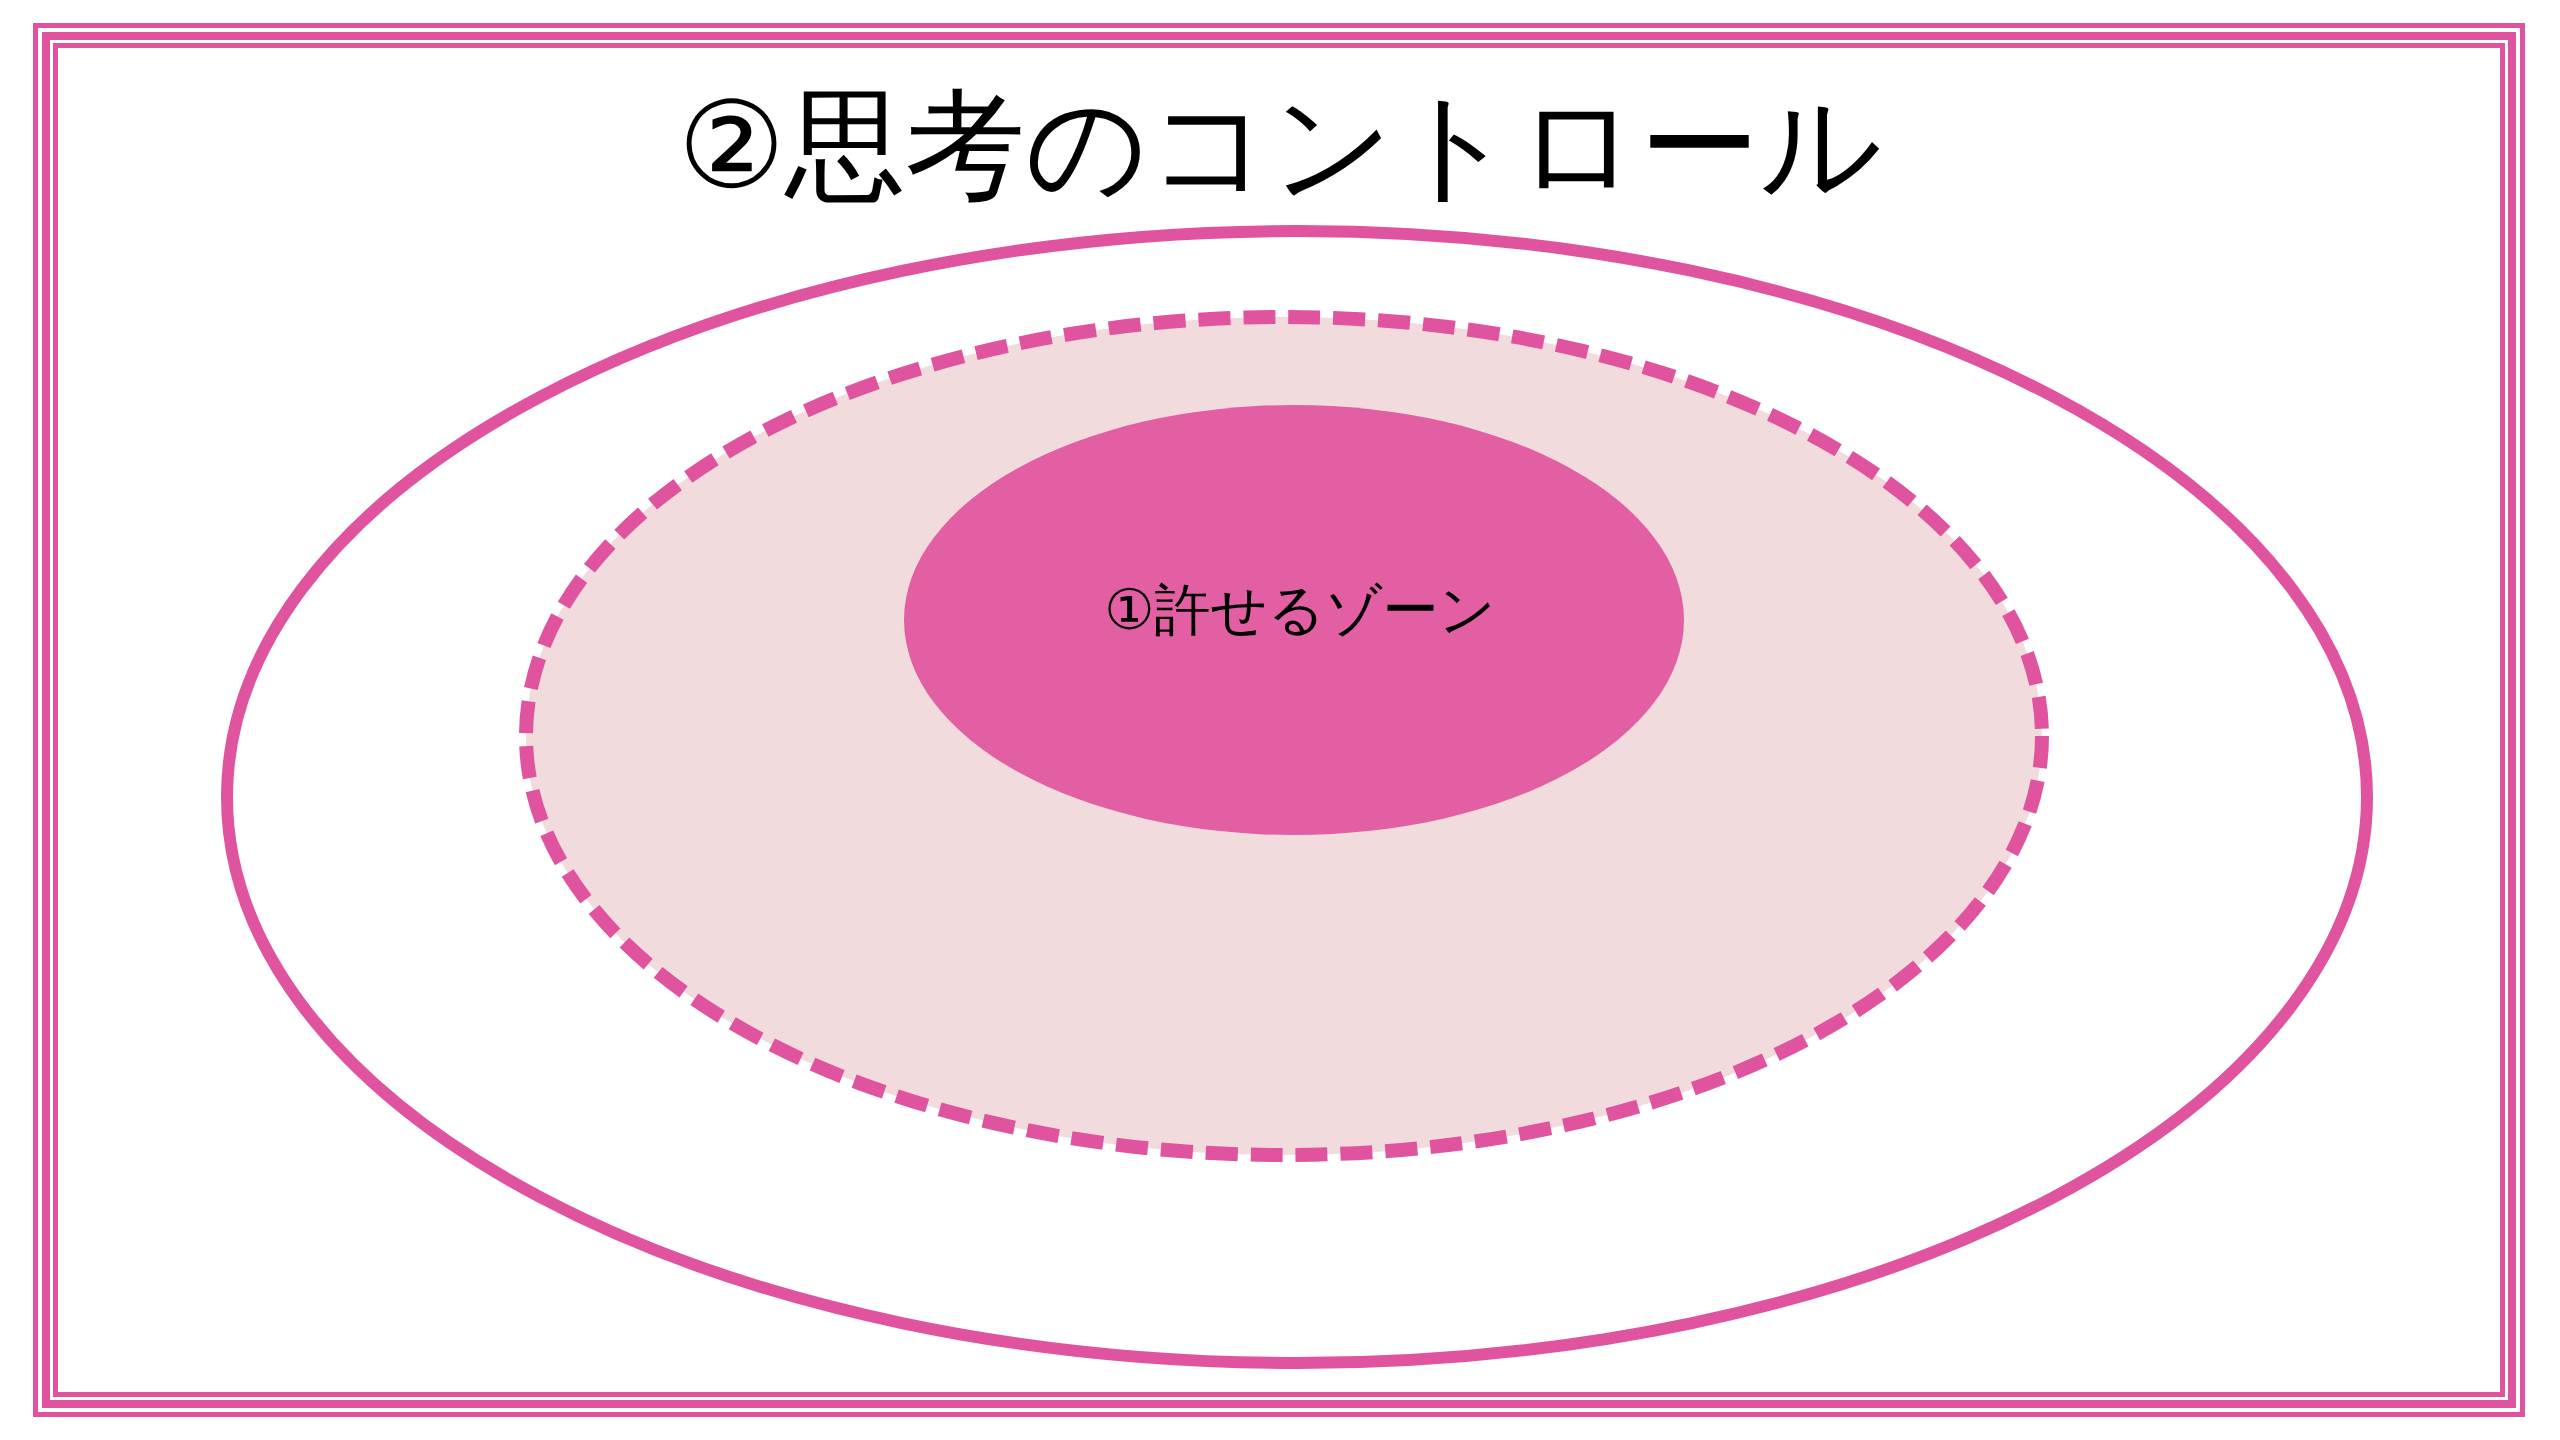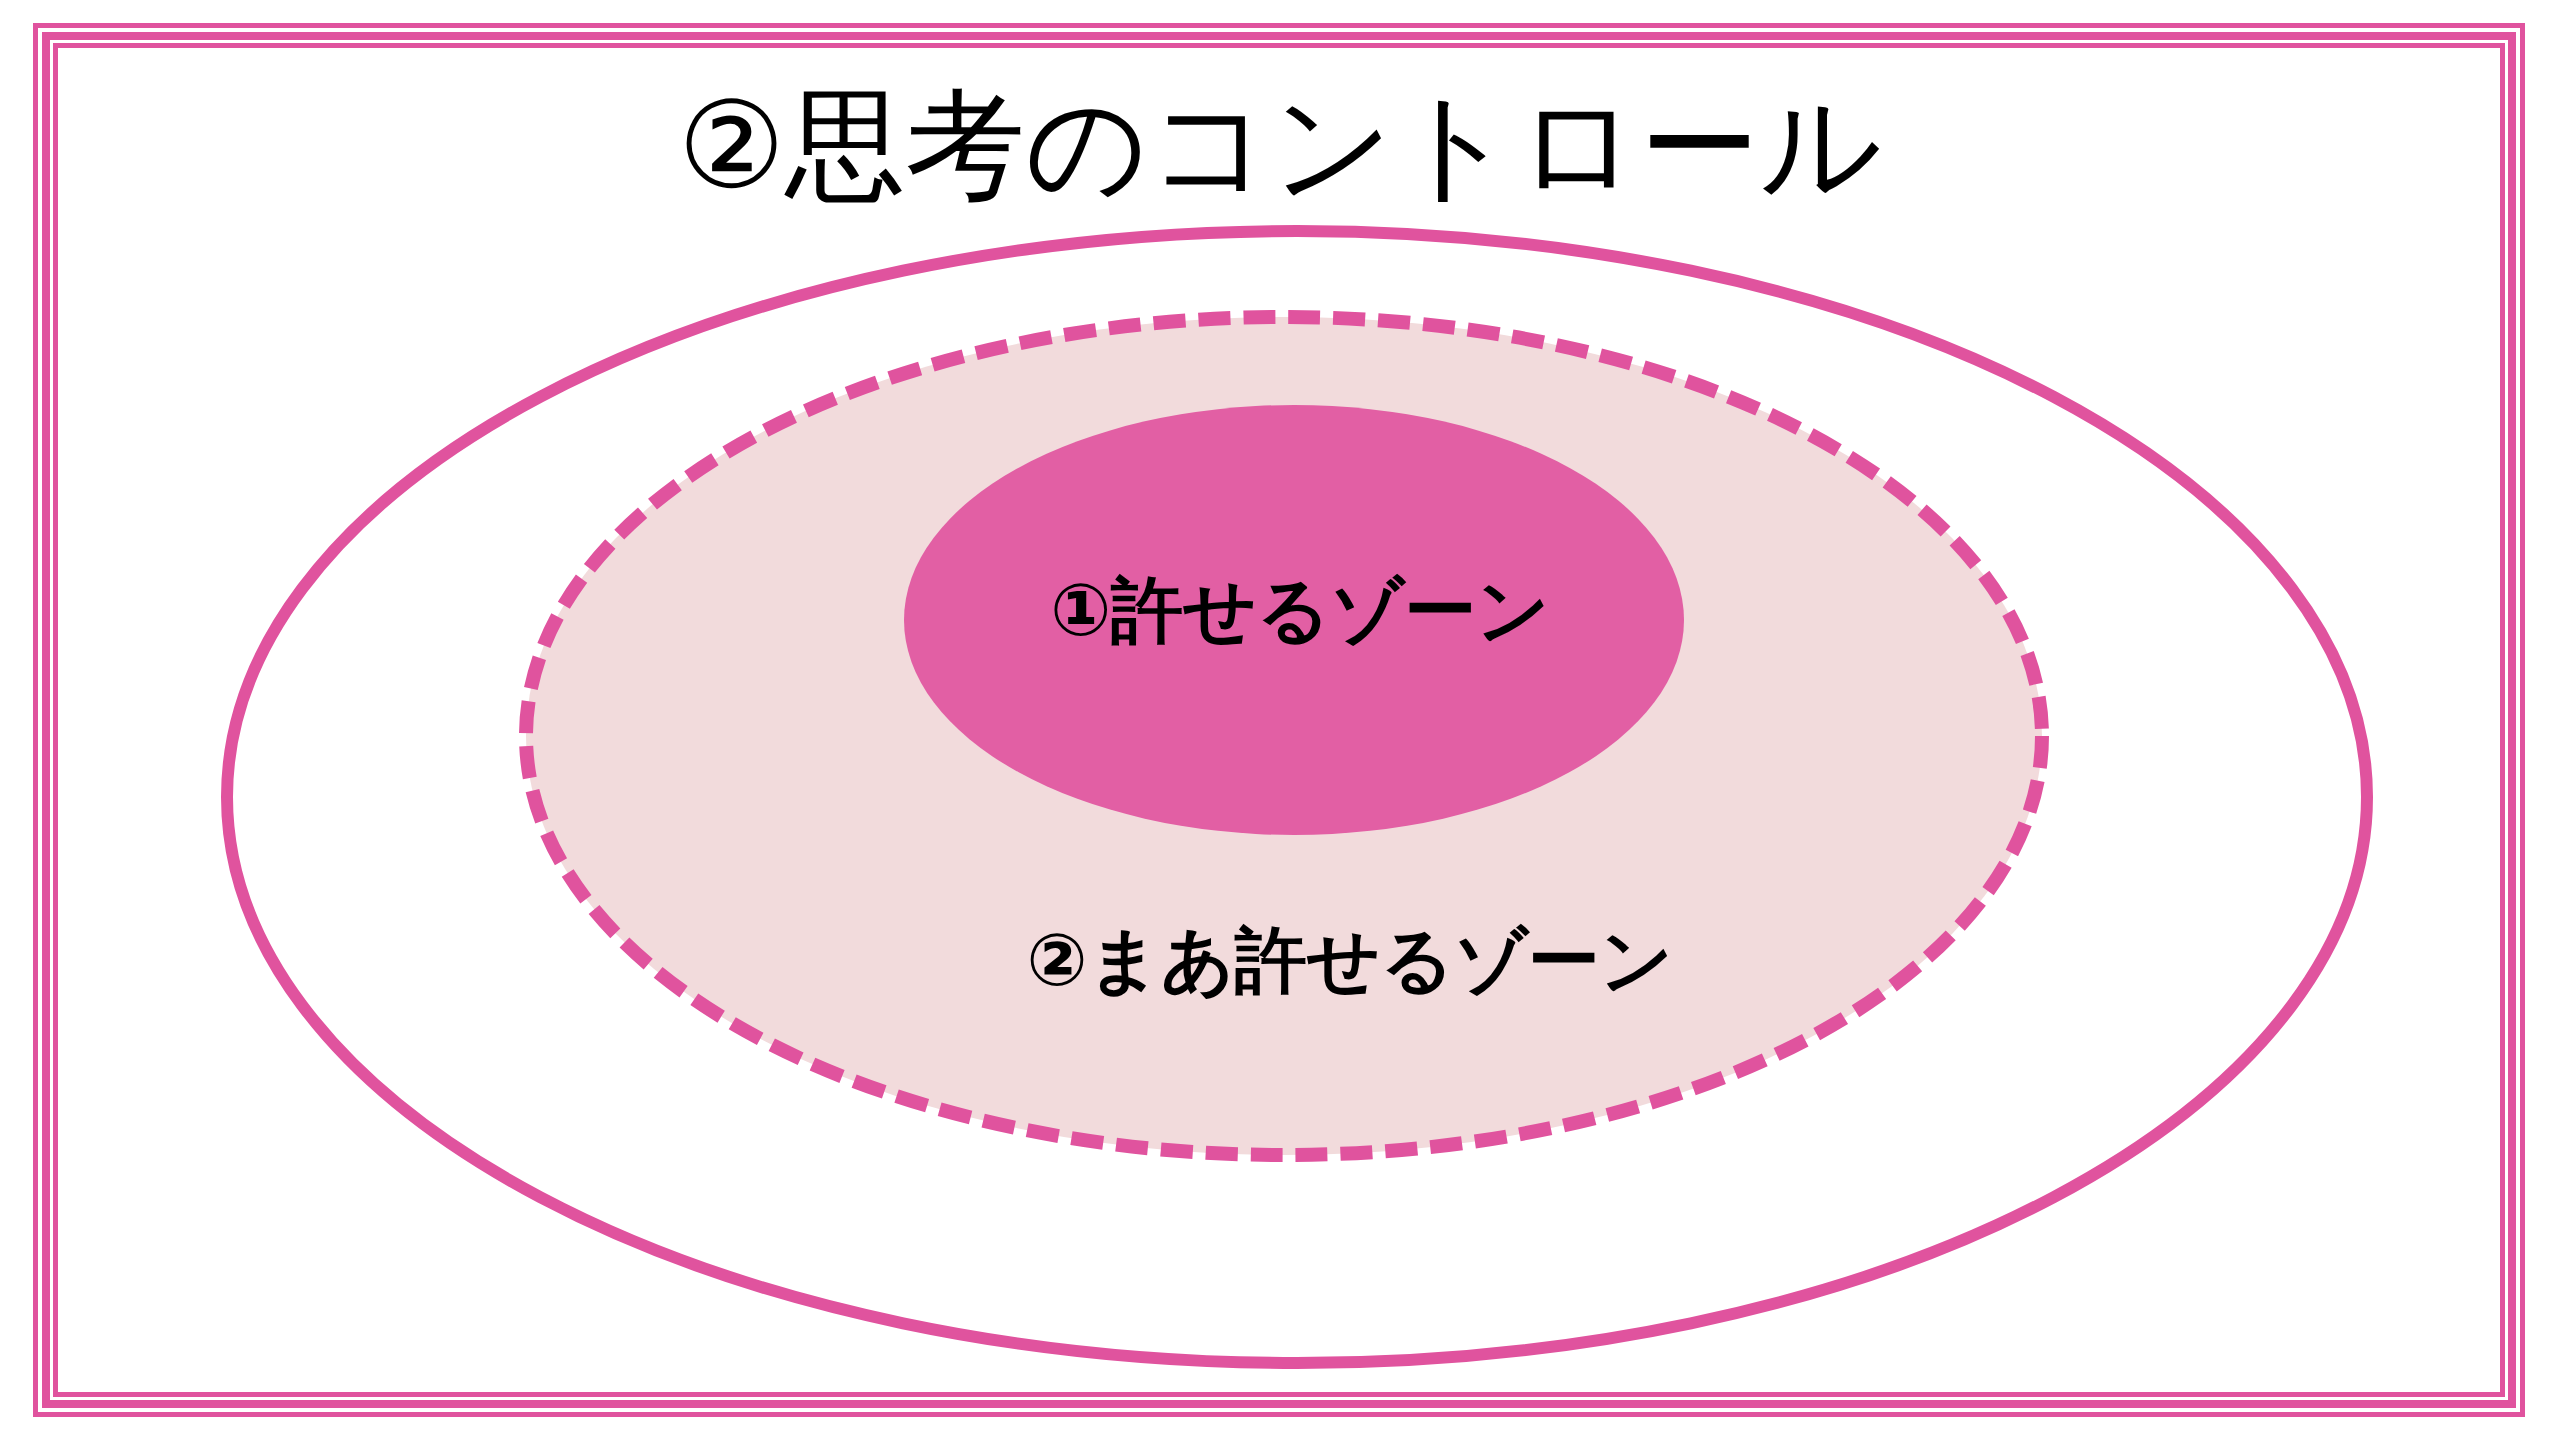--- a/index.html
+++ b/index.html
@@ -74,22 +74,22 @@
     font-size: 120px;
     font-weight: 400;
     color: var(--text-color);
     letter-spacing: 0px;
     line-height: 1.1;
     white-space: nowrap;
   }
   .zone-label {
     position: absolute;
     transform: translate(-50%, -50%);
-    font-size: 72px;
-    font-weight: 700;
+    font-size: 56px;
+    font-weight: 400;
     color: var(--text-color);
     white-space: nowrap;
     line-height: 1;
   }
   .zone-label-inner  { left: 1300px; top: 610px; }
   .zone-label-middle { left: 1350px; top: 960px; }
   .zone-label-outer  { left: 1318px; top: 1245px; }
 </style>
 </head>
 <body>
@@ -104,15 +104,14 @@
 
   <svg class="diagram-svg" viewBox="0 0 2560 1440" xmlns="http://www.w3.org/2000/svg" aria-hidden="true">
     <ellipse class="zone-outer-ellipse" cx="1297" cy="797" rx="1070" ry="566"></ellipse>
     <ellipse class="zone-middle-ellipse" cx="1284" cy="736" rx="758" ry="419"></ellipse>
     <ellipse class="zone-inner-ellipse" cx="1294" cy="620" rx="390" ry="215"></ellipse>
   </svg>
 
   <div class="slide-title">②思考のコントロール</div>
 
   <div class="zone-label zone-label-inner">①許せるゾーン</div>
-  <div class="zone-label zone-label-middle">②まあ許せるゾーン</div>
 
 </div>
 
 </body></html>

